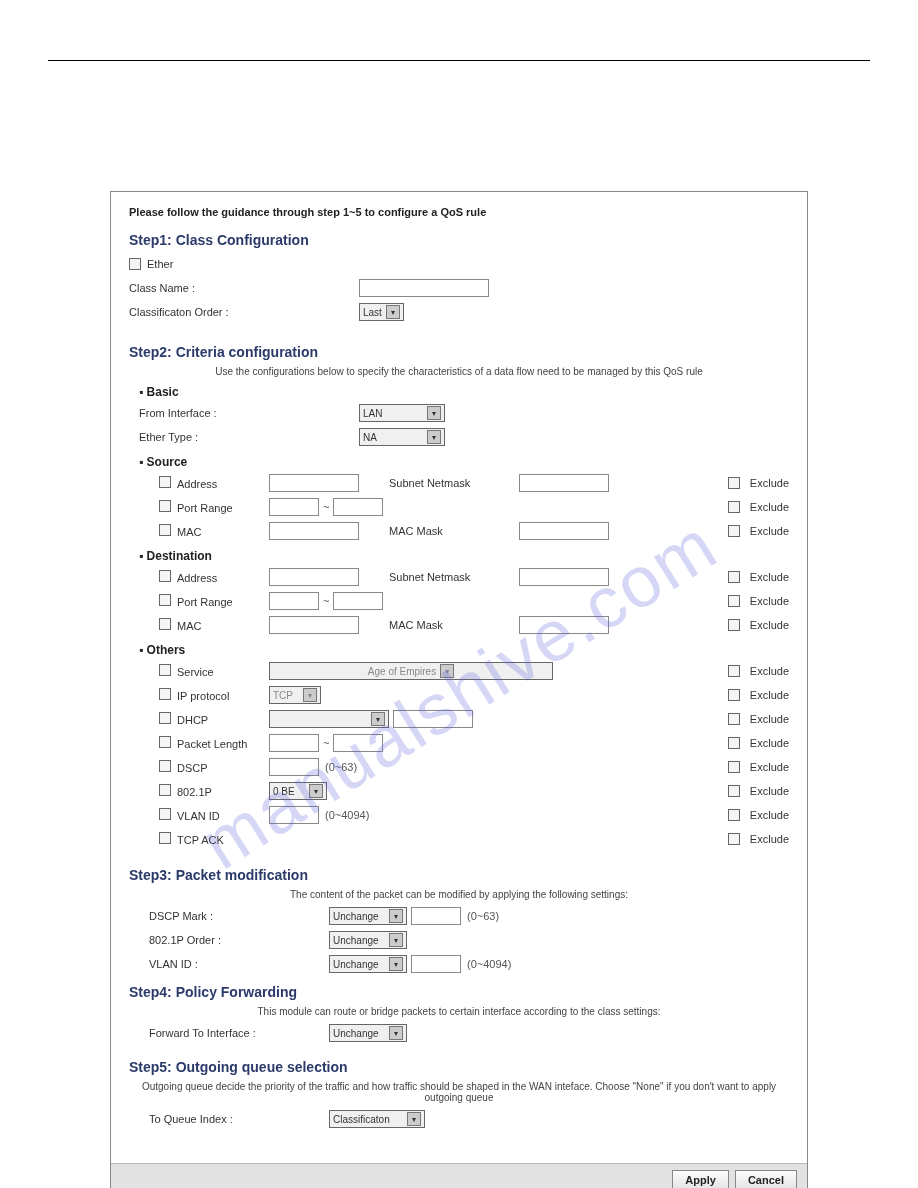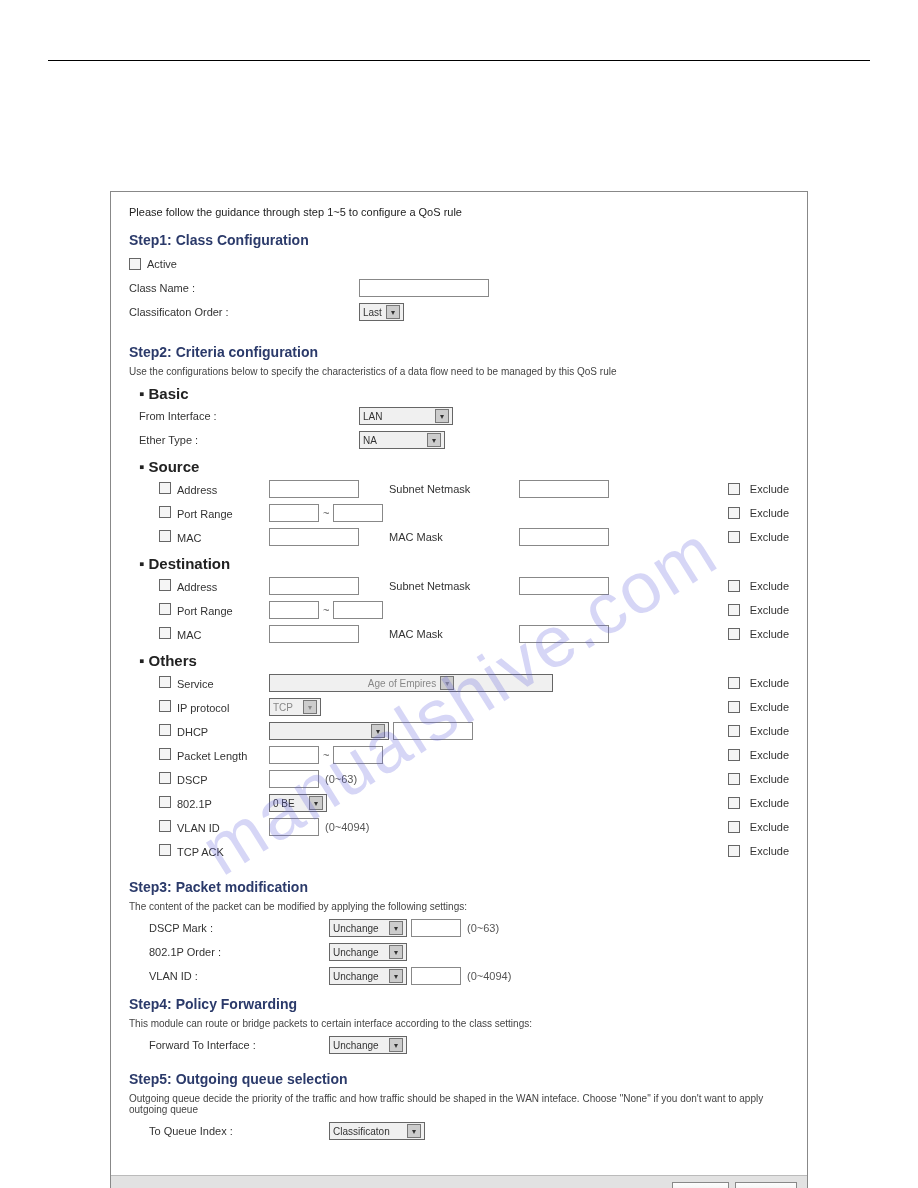--- a/index.html
+++ b/index.html
@@ -15,24 +15,24 @@
     border-top: 1px solid #000;
     margin: 60px 48px 20px 48px;
   }
   .panel {
     margin: 130px 110px 40px 110px;
     border: 1px solid #888;
     background: #fff;
     position: relative;
   }
   .panel-pad { padding: 14px 18px 10px 18px; }
-  .intro { font-weight: normal; margin-bottom: 14px; color: #222; }
+  .intro { font-weight: bold; margin-bottom: 14px; color: #222; }
   .step-title { font-weight: bold; color: #2b3a6a; margin: 10px 0 6px 0; font-size: 14px; }
-  .subhead { font-weight: bold; font-size: 15px; margin: 8px 0 4px 10px; color: #222; }
-  .hint { font-size: 10px; color: #444; margin-bottom: 6px; }
+  .subhead { font-weight: bold; font-size: 12px; margin: 8px 0 4px 10px; color: #222; }
+  .hint { font-size: 10px; color: #444; margin-bottom: 6px; text-align: center; }
   .row { display: flex; align-items: center; margin: 4px 0; min-height: 20px; }
   .row .lbl { width: 230px; padding-left: 0; color: #333; }
   .row .lbl.indent1 { padding-left: 20px; }
   .row.criteria .lbl { width: 130px; }
   .row .midlbl { width: 130px; text-align: left; color: #333; }
   .row .gap { width: 30px; }
   .row .tail { margin-left: auto; display: flex; align-items: center; gap: 4px; }
   input[type="text"].txt {
     border: 1px solid #888; height: 18px; width: 90px; background: #fff;
   }
@@ -76,41 +76,41 @@
 <div class="outer-wrap">
 <div class="panel">
   <div class="watermark">manualshive.com</div>
 
   <div class="panel-pad">
     <div class="intro">Please follow the guidance through step 1~5 to configure a QoS rule</div>
 
     <div class="step-title">Step1: Class Configuration</div>
     <div class="row">
       <span class="cb"></span>
-      <span>Active</span>
+      <span>Ether</span>
     </div>
     <div class="row">
       <span class="lbl">Class Name :</span>
       <input type="text" class="txt txt-lg" style="">
     </div>
     <div class="row">
       <span class="lbl">Classificaton Order :</span>
       <span class="sel">
         <span>Last</span>
         <span class="caret">▾</span>
       </span>
     </div>
 
     <div class="step-title" style="margin-top:22px">Step2: Criteria configuration</div>
     <div class="hint">Use the configurations below to specify the characteristics of a data flow need to be managed by this QoS rule</div>
 
     <div class="subhead">▪ <span>Basic</span></div>
     <div class="row">
       <span class="lbl" style="padding-left:10px">From Interface :</span>
-      <span class="sel" style="width:94px;justify-content:space-between">
+      <span class="sel" style="width:86px;justify-content:space-between">
         <span>LAN</span>
         <span class="caret">▾</span>
       </span>
     </div>
     <div class="row">
       <span class="lbl" style="padding-left:10px">Ether Type :</span>
       <span class="sel" style="width:86px;justify-content:space-between">
         <span>NA</span>
         <span class="caret">▾</span>
       </span>

